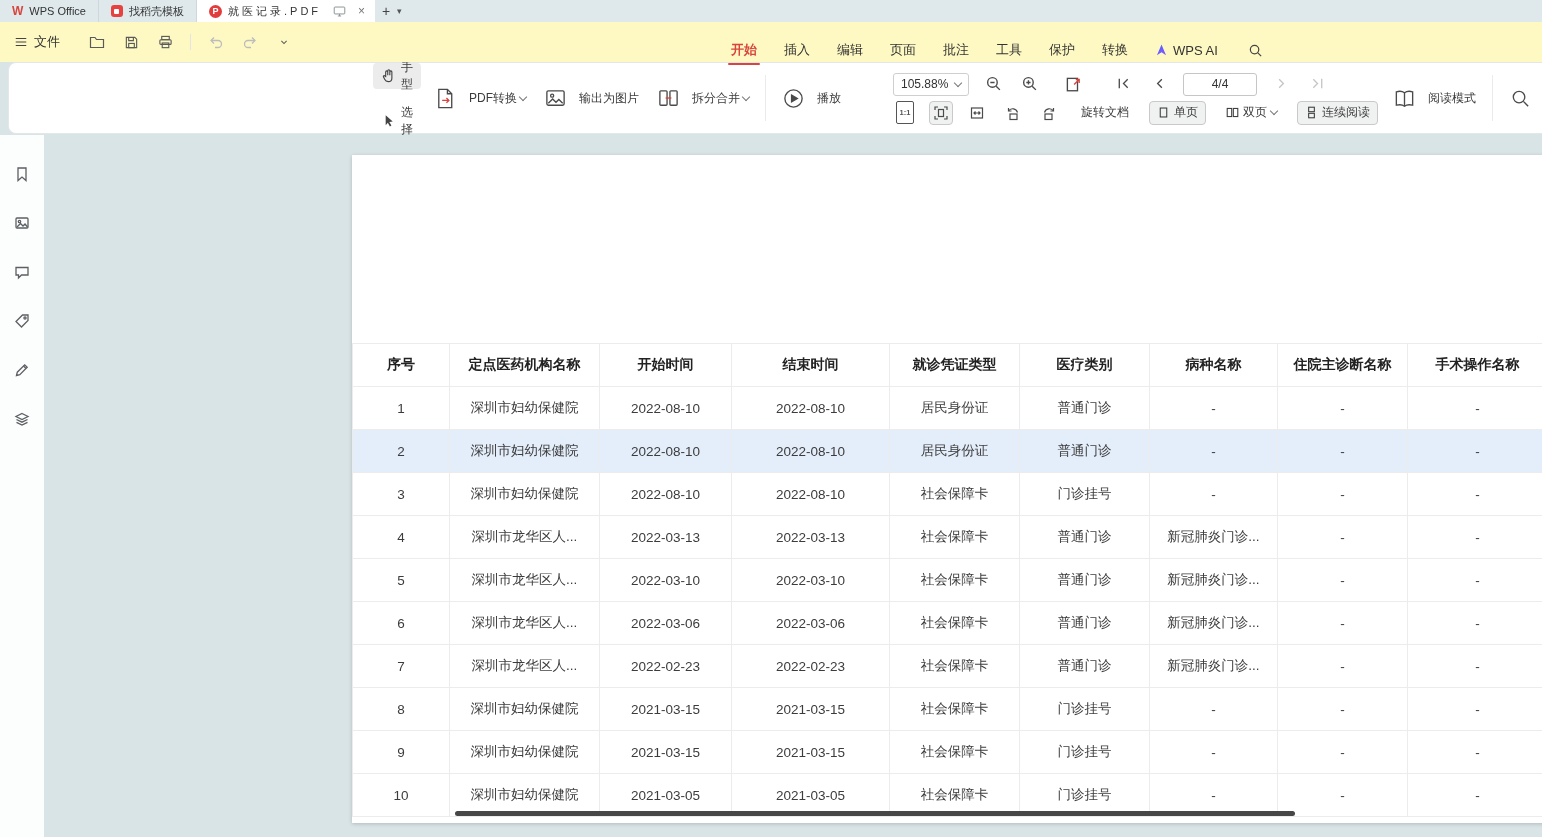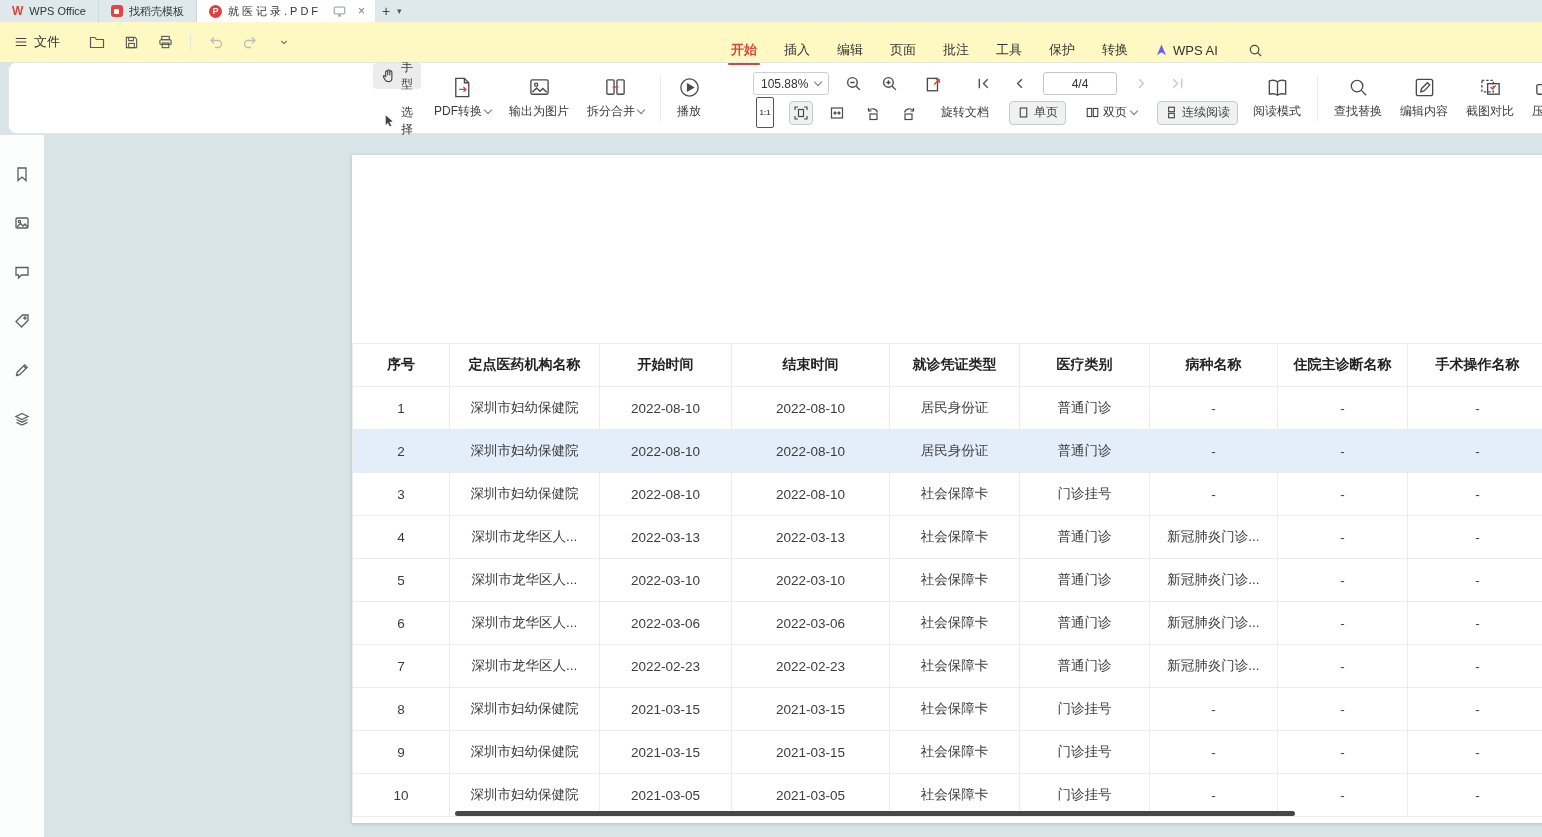--- a/index.html
+++ b/index.html
@@ -35,33 +35,33 @@
   .ai-logo { width:13px; height:13px; background:linear-gradient(135deg,#3f6cff,#9b4dff); clip-path:polygon(15% 90%, 50% 8%, 85% 90%, 50% 68%); }
 
   
   .toolbar-band { height:73px; background:#d9e4e7; padding-left:8px; }
   .toolbar { height:72px; background:#fff; border:1px solid #e3e7e8; border-right:none; border-radius:8px 0 0 8px; display:flex; align-items:center; }
   .spacer { width:360px; flex:none; }
   .vsep { width:1px; height:46px; background:#ebebeb; margin:0 7px; flex:none; }
   .tool-col { display:flex; flex-direction:column; gap:19px; margin:0 4px; }
   .tool-row { display:flex; align-items:center; gap:5px; height:26px; padding:0 8px; border-radius:4px; font-size:12px; color:#3b3b3b; cursor:default; }
   .tool-row.active { background:#ececec; }
-  .big-group { display:flex; flex-direction:column; align-items:center; justify-content:center; gap:4px; margin:0 9px; font-size:12px; color:#3b3b3b; cursor:default; }
+  .big-group { display:flex; align-items:center; justify-content:center; gap:12px; margin:0 9px; font-size:12px; color:#3b3b3b; cursor:default; }
   .big-label { display:flex; align-items:center; gap:3px; white-space:nowrap; }
   .chev { width:6px; height:6px; border-right:1.2px solid #777; border-bottom:1.2px solid #777; transform:rotate(45deg); display:inline-block; margin-top:-3px; flex:none; }
   .icon-btn { width:24px; height:24px; display:flex; align-items:center; justify-content:center; border-radius:4px; color:#4a4a4a; border:1px solid transparent; }
   .icon-btn.selected { background:#f0f1f1; border-color:#c9c9c9; }
   .icon-btn.disabled { color:#c5c5c5; }
   .zoom-cluster { display:flex; flex-direction:column; gap:5px; margin:0 6px; }
-  .z-row { display:flex; align-items:center; gap:12px;padding-left:37px; }
+  .z-row { display:flex; align-items:flex-end; gap:12px;padding-left:37px; }
   .combo { height:23px; min-width:76px; border:1px solid #cfcfcf; border-radius:3px; display:flex; align-items:center; justify-content:space-between; padding:0 7px; font-size:12px; color:#333; background:#fff; }
   .page-input { width:74px; height:23px; border:1px solid #c6c6c6; border-radius:3px; font-size:12px; text-align:center; color:#333; font-family:inherit; outline:none; background:#fff; }
   .chip { display:flex; align-items:center; gap:4px; font-size:12px; color:#3b3b3b; padding:2px 7px; height:24px; border-radius:4px; border:1px solid transparent; white-space:nowrap; cursor:default; }
   .chip.selected { background:#f0f1f1; border-color:#c9c9c9; }
-  .one2one { width:18px; height:31px; border:1.4px solid #555; border-radius:2px; font-size:7.5px; font-weight:bold; color:#555; display:flex; align-items:center; justify-content:center; letter-spacing:0; }
+  .one2one { width:18px; height:23px; border:1.4px solid #555; border-radius:2px; font-size:7.5px; font-weight:bold; color:#555; display:flex; align-items:center; justify-content:center; letter-spacing:0; }
 
   
   .workspace { height:702px; display:flex; }
   .rail { width:44px; background:#fcfdfd; display:flex; flex-direction:column; align-items:center; padding-top:26px; gap:23px; flex:none; }
   .rail-btn { width:26px; height:26px; display:flex; align-items:center; justify-content:center; border-radius:4px; color:#5c6063; }
   .doc-area { flex:1; position:relative; overflow:hidden; background:#d9e4e7; }
   .page { position:absolute; left:308px; top:20px; width:1250px; height:668px; background:#fff; box-shadow:0 1px 4px rgba(0,0,0,.18); }
   .med-table { position:absolute; left:0; top:188px; border-collapse:collapse; table-layout:fixed; }
   .med-table th, .med-table td { border:1px solid #ececec; height:43px; text-align:center; vertical-align:middle; font-size:13.5px; color:#3c3c3c; font-weight:normal; overflow:hidden; white-space:nowrap; }
   .med-table th { font-size:14px; font-weight:bold; color:#222; }

